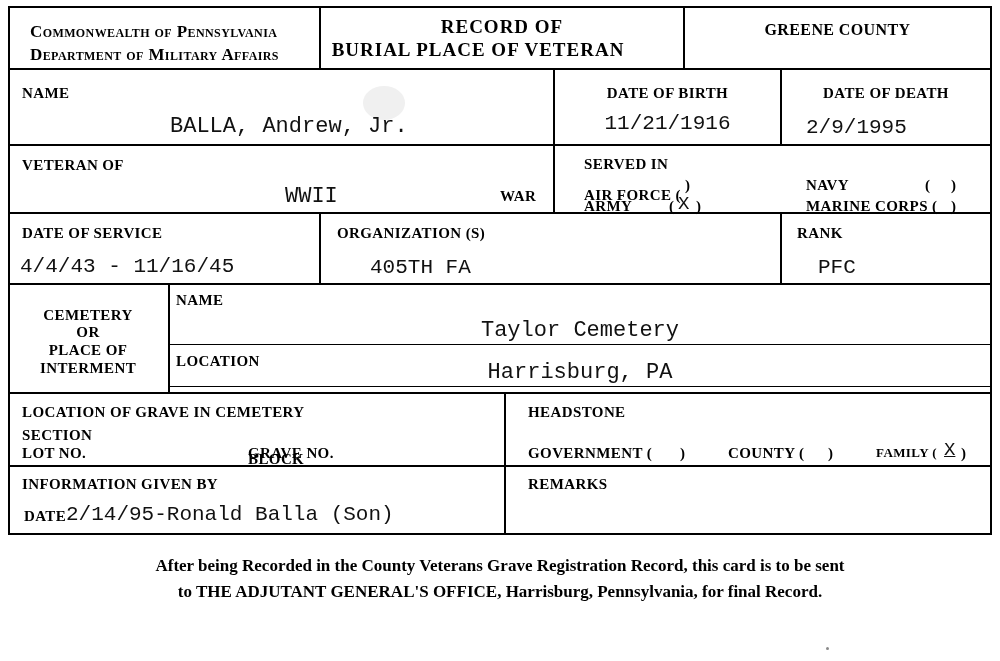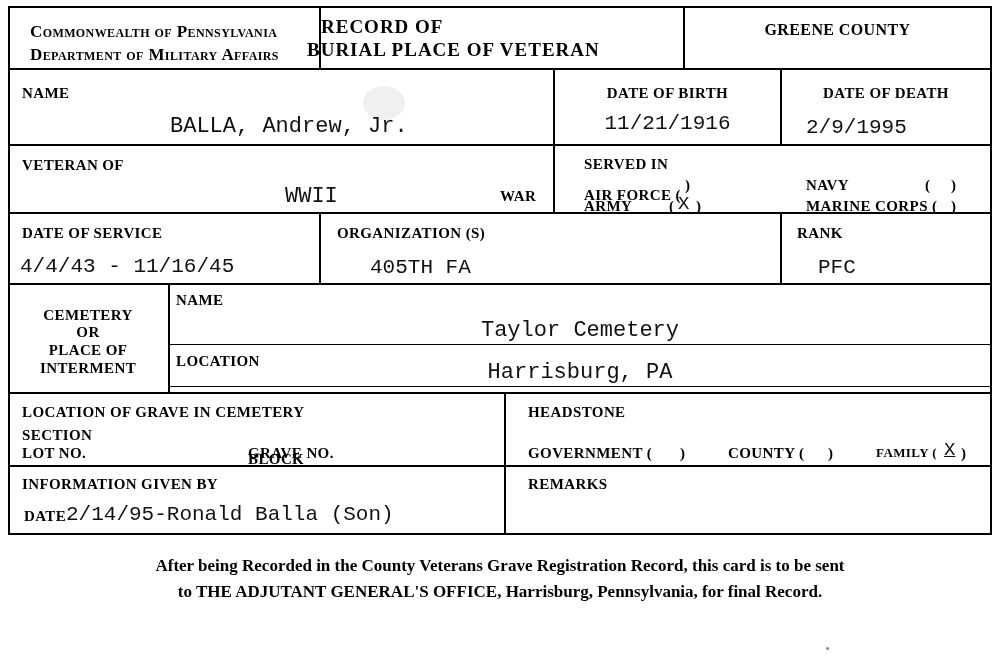--- a/index.html
+++ b/index.html
@@ -41,21 +41,21 @@
   }
   .hand {
     position: absolute;
     font-family: "Liberation Mono", monospace;
     font-weight: 400;
     white-space: nowrap;
     color: #111111;
   }
   .title {
     position: absolute;
-    text-align: left;
+    text-align: center;
     font-weight: bold;
     font-family: "Liberation Serif", serif;
     letter-spacing: 1px;
   }
   .footer {
     position: absolute;
     left: 0;
     width: 984px;
     text-align: center;
     font-family: "Liberation Serif", serif;
@@ -112,21 +112,21 @@
 
   <div class="rule v" style="left:160px; top:277px; height:109px;"></div>
 
   <div class="rule v" style="left:496px; top:386px; height:73px;"></div>
   <div class="rule v" style="left:496px; top:459px; height:68px;"></div>
 
   <div class="lbl smallcaps" style="left:22px; top:16px; font-size:17px;">Commonwealth of Pennsylvania</div>
   <div class="lbl smallcaps" style="left:22px; top:39px; font-size:17px;">Department of Military Affairs</div>
 
   <div class="title" style="left:313px; top:10px; width:362px; font-size:19px;">RECORD OF</div>
-  <div class="title" style="left:299px; top:33px; width:302px; font-size:19px;">BURIAL PLACE OF VETERAN</div>
+  <div class="title" style="left:319px; top:33px; width:302px; font-size:19px;">BURIAL PLACE OF VETERAN</div>
 
   <div class="lbl smallcaps" style="left:677px; top:15px; width:305px; text-align:center; font-size:16px;">GREENE COUNTY</div>
 
   <div class="lbl" style="left:14px; top:79px; font-size:15px;">NAME</div>
   <div class="hand" style="left:162px; top:108px; font-size:22px;text-align:right;">BALLA, Andrew, Jr.</div>
 
   <div class="lbl" style="left:547px; top:79px; width:225px; text-align:center; font-size:15px;">DATE OF BIRTH</div>
   <div class="hand" style="left:547px; top:106px; width:225px; text-align:center; font-size:21px;">11/21/1916</div>
 
   <div class="lbl" style="left:774px; top:79px; width:208px; text-align:center; font-size:15px;">DATE OF DEATH</div>

